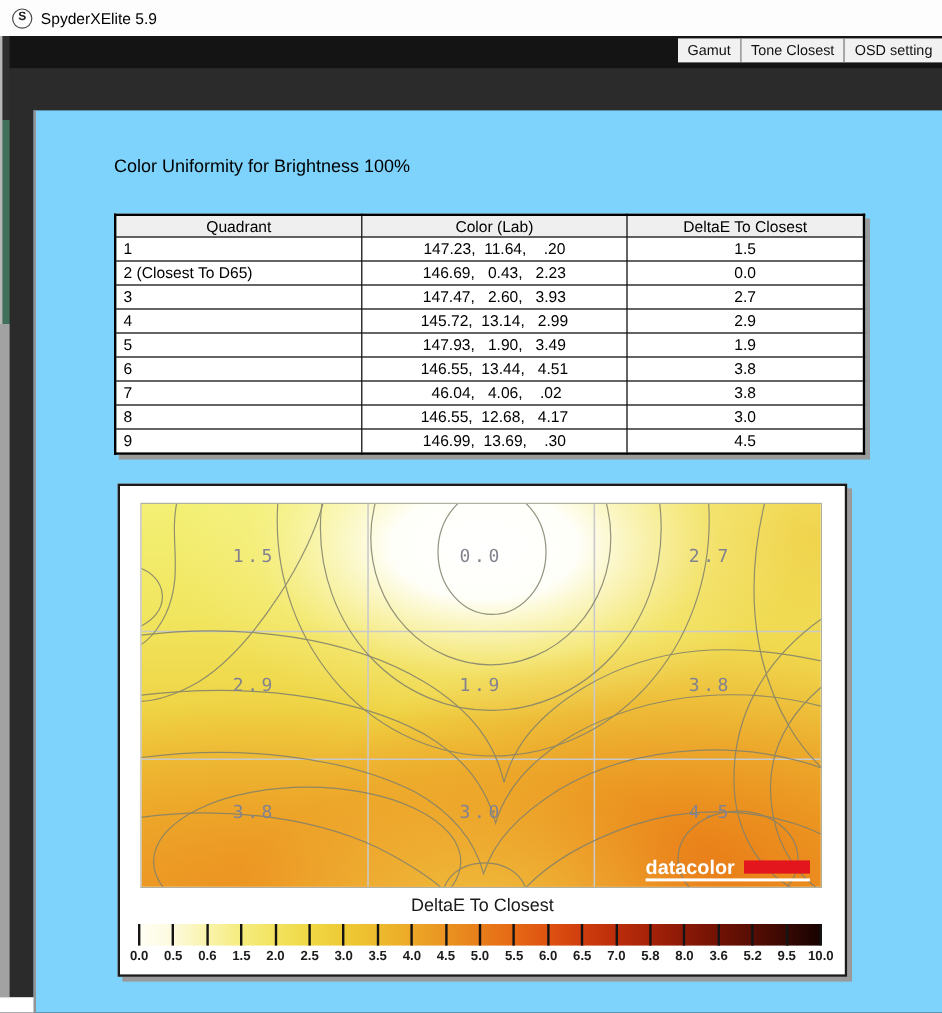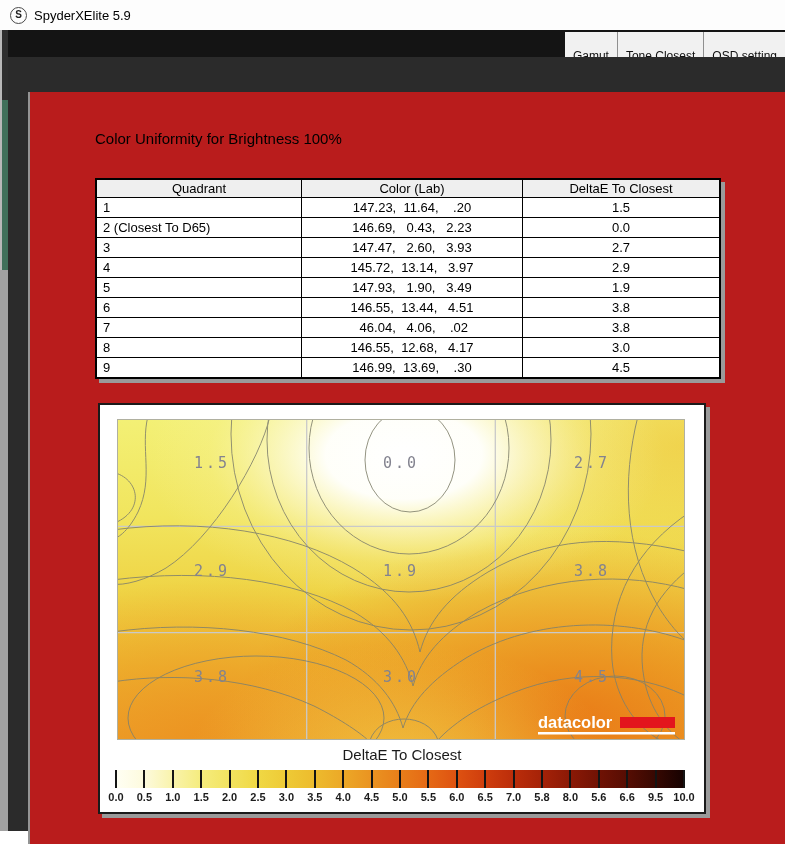--- a/index.html
+++ b/index.html
@@ -13,36 +13,36 @@
   .titlebar{position:absolute;left:0;top:0;width:785px;height:30px;background:#fdfdfd;
     display:flex;align-items:center;}
   .app-icon{width:15px;height:15px;margin-left:10px;border:1.4px solid #4a4a4a;border-radius:50%;
     display:flex;align-items:center;justify-content:center;flex:0 0 auto;}
   .app-icon-s{font-size:10px;font-weight:bold;color:#222;line-height:1;}
   .title-text{margin-left:7px;font-size:13px;color:#000;}
 
   
   .tabbar{position:absolute;left:0;top:30px;width:785px;height:27px;background:#141414;}
   .tabs{position:absolute;right:0;top:2px;display:flex;}
-  .tab{background:#f1f1f1;color:#111;font-size:12px;line-height:16px;padding:16px 8px;
+  .tab{background:#f1f1f1;color:#111;font-size:12px;line-height:16px;padding:2px 8px;
     border-left:1px solid #8f8f8f;white-space:nowrap;cursor:default;}
   .tab:first-child{border-left:none;}
 
   
   .main{position:absolute;left:0;top:57px;right:0;bottom:0;background:#2b2b2b;}
 
   
   .edge-a{position:absolute;left:0;top:30px;width:8px;height:70px;background:#2e2e2e;}
   .edge-green{position:absolute;left:0;top:100px;width:8px;height:170px;background:#40705a;}
   .edge-gray{position:absolute;left:0;top:270px;width:8px;height:561px;background:#a2a2a2;}
   .edge-white{position:absolute;left:0;top:831px;width:28px;height:13px;background:#ffffff;}
   .edge-line{position:absolute;left:0;top:30px;width:2px;height:240px;background:#b8b8b8;}
 
   
-  .panel{position:absolute;left:28px;top:35px;right:0;bottom:0;background:#b91c1c;
+  .panel{position:absolute;left:28px;top:35px;right:0;bottom:0;background:#7dd3fc;
     border-left:2px solid #949494;padding-left:36px;}
   .heading{position:absolute;left:65px;top:38px;font-size:15px;color:#000;}
 
   
   .uni-table{position:absolute;left:65px;top:86px;width:602px;border-collapse:collapse;
     border:2px solid #000;box-shadow:4px 4px 0 #9a9a9a;background:#fff;
     font-size:13px;color:#000;table-layout:fixed;}
   .uni-table th{background:#efefef;font-weight:normal;border:1px solid #000;height:17px;
     text-align:center;padding:0 4px;}
   .uni-table td{border:1px solid #000;height:17px;padding:1px 6px;}
@@ -106,21 +106,21 @@
               <td class="cell-lab">146.69,   0.43,   2.23</td>
               <td class="cell-delta">0.0</td>
             </tr>
             <tr>
               <td class="cell-quadrant">3</td>
               <td class="cell-lab">147.47,   2.60,   3.93</td>
               <td class="cell-delta">2.7</td>
             </tr>
             <tr>
               <td class="cell-quadrant">4</td>
-              <td class="cell-lab">145.72,  13.14,   3.97</td>
+              <td class="cell-lab">145.72,  13.14,   2.99</td>
               <td class="cell-delta">2.9</td>
             </tr>
             <tr>
               <td class="cell-quadrant">5</td>
               <td class="cell-lab">147.93,   1.90,   3.49</td>
               <td class="cell-delta">1.9</td>
             </tr>
             <tr>
               <td class="cell-quadrant">6</td>
               <td class="cell-lab">146.55,  13.44,   4.51</td>
@@ -257,37 +257,37 @@
             <div class="cb-tick" style="left: 75%;"></div>
             <div class="cb-tick" style="left: 80%;"></div>
             <div class="cb-tick" style="left: 85%;"></div>
             <div class="cb-tick" style="left: 90%;"></div>
             <div class="cb-tick" style="left: 95%;"></div>
             <div class="cb-tick" style="left: 100%;"></div>
           </div>
         <div class="colorbar-labels">
             <span class="cb-label" style="left: 0%;">0.0</span>
             <span class="cb-label" style="left: 5%;">0.5</span>
-            <span class="cb-label" style="left: 10%;">1.0</span>
+            <span class="cb-label" style="left: 10%;">0.6</span>
             <span class="cb-label" style="left: 15%;">1.5</span>
             <span class="cb-label" style="left: 20%;">2.0</span>
             <span class="cb-label" style="left: 25%;">2.5</span>
             <span class="cb-label" style="left: 30%;">3.0</span>
             <span class="cb-label" style="left: 35%;">3.5</span>
             <span class="cb-label" style="left: 40%;">4.0</span>
             <span class="cb-label" style="left: 45%;">4.5</span>
             <span class="cb-label" style="left: 50%;">5.0</span>
             <span class="cb-label" style="left: 55%;">5.5</span>
             <span class="cb-label" style="left: 60%;">6.0</span>
             <span class="cb-label" style="left: 65%;">6.5</span>
             <span class="cb-label" style="left: 70%;">7.0</span>
             <span class="cb-label" style="left: 75%;">5.8</span>
             <span class="cb-label" style="left: 80%;">8.0</span>
-            <span class="cb-label" style="left: 85%;">5.6</span>
-            <span class="cb-label" style="left: 90%;">6.6</span>
+            <span class="cb-label" style="left: 85%;">3.6</span>
+            <span class="cb-label" style="left: 90%;">5.2</span>
             <span class="cb-label" style="left: 95%;">9.5</span>
             <span class="cb-label" style="left: 100%;">10.0</span>
           </div>
 
       </div>
     </div>
 
   </div>
 
   <div class="edge-a"></div>

